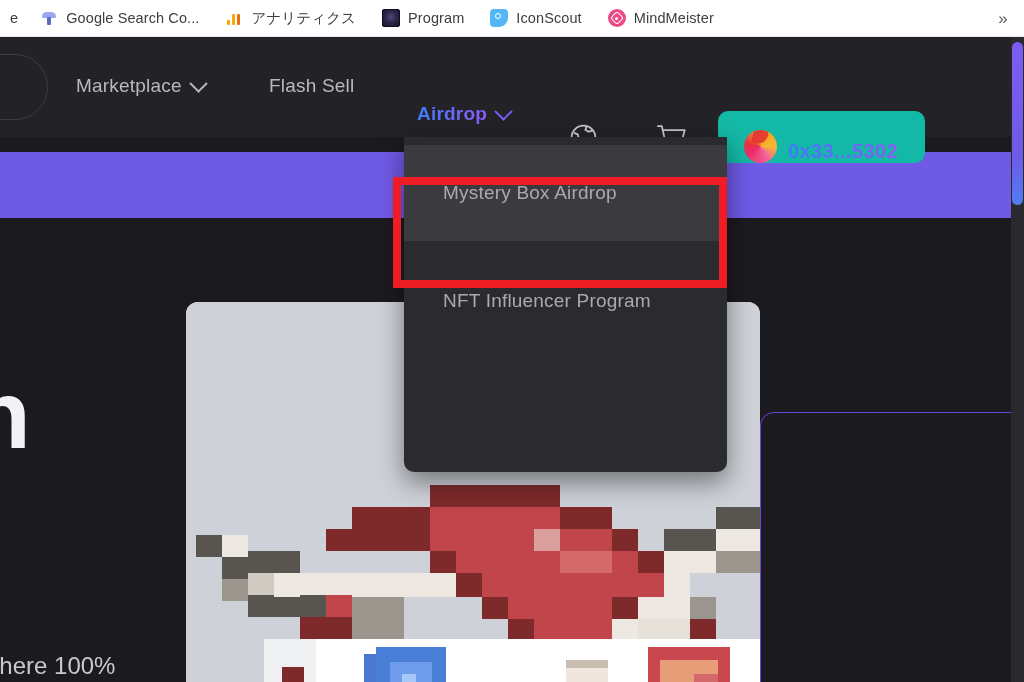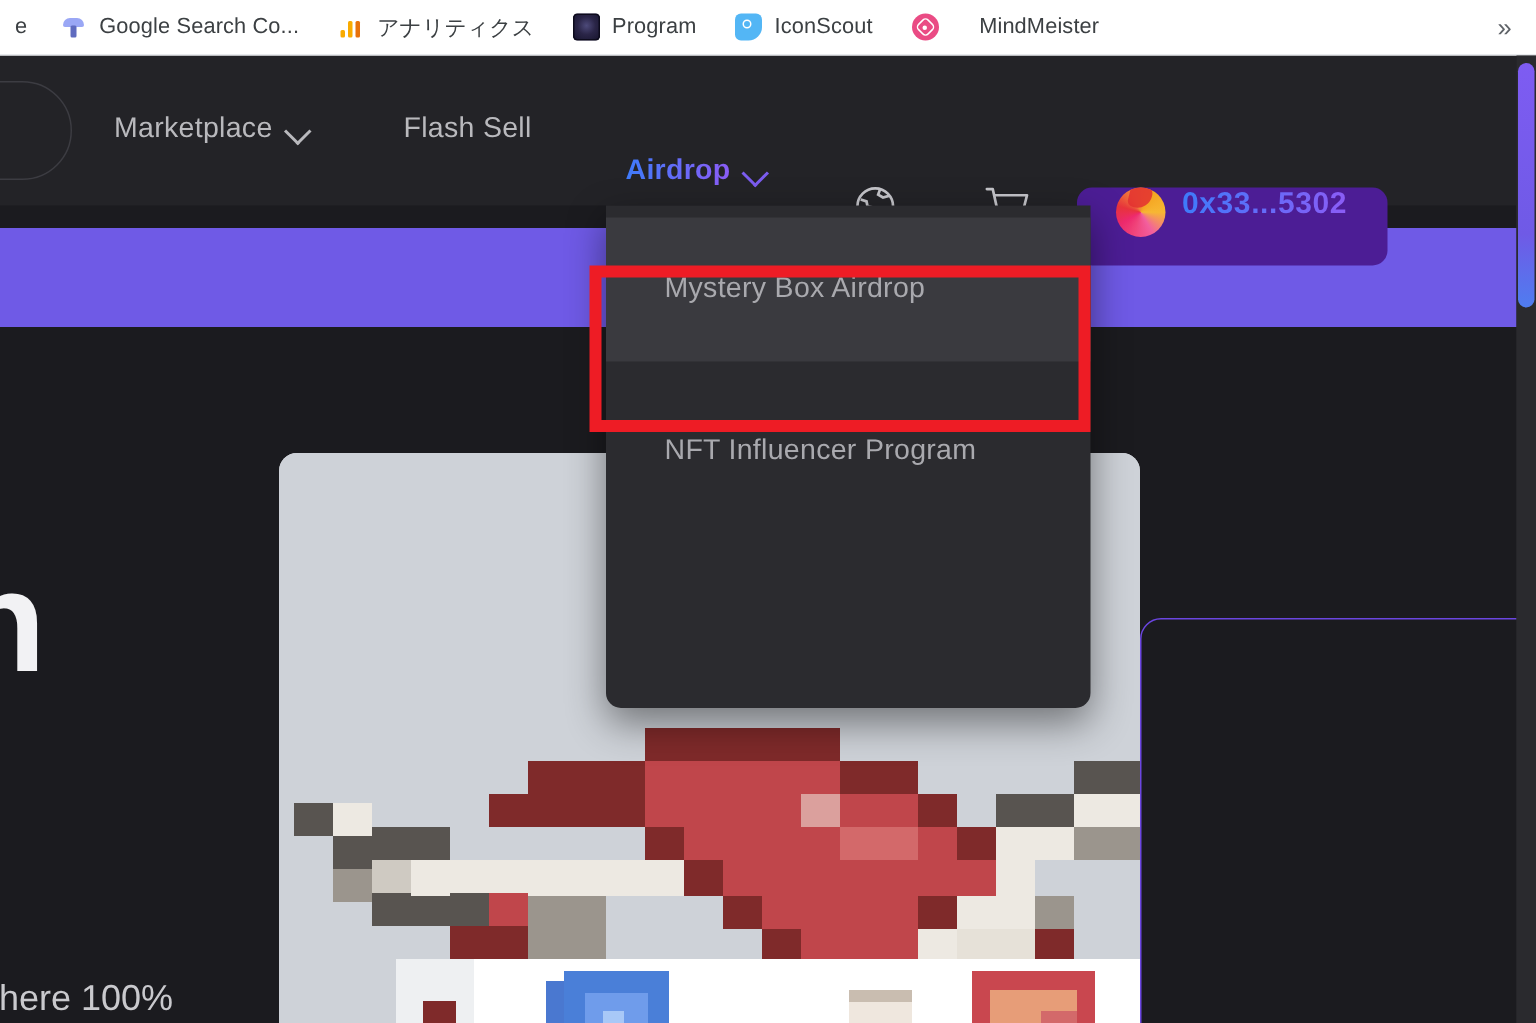--- a/index.html
+++ b/index.html
@@ -174,21 +174,21 @@
     top: 17px;
     width: 92px;
     height: 66px;
     border: 1.5px solid #3c3c42;
     border-radius: 33px;
     box-sizing: border-box;
     background: #232327;
   }
   .nav-item {
     display: flex;
-    align-items: flex-end;
+    align-items: center;
     font-size: 19px;
     color: #b9b9bd;
     cursor: pointer;
     letter-spacing: 0.2px;
   }
   #nav-marketplace { position: absolute; left: 76px; top: 38px; }
   #nav-flashsell   { position: absolute; left: 269px; top: 38px; }
   #nav-airdrop     { position: absolute; left: 417px; top: 38px; margin-top: 28px; }
   #nav-airdrop .nav-label {
     background: linear-gradient(90deg, #3e7bfa 0%, #8b5cf6 100%);
@@ -216,26 +216,26 @@
     cursor: pointer;
   }
   #nav-cart {
     position: absolute;
     left: 656px; top: 85px;
     width: 33px; height: 31px;
     cursor: pointer;
   }
   #wallet-pill {
     position: absolute;
-    left: 718px; top: 88px;
+    left: 718px; top: 74px;
     width: 207px; height: 52px;
-    background: #4c1d95;
+    background: #14b8a6;
     border-radius: 10px;
     display: flex;
-    align-items: flex-start;
+    align-items: flex-end;
     padding-left: 26px;
     box-sizing: border-box;
     cursor: pointer;
   }
   #wallet-avatar {
     width: 33px; height: 33px;
     border-radius: 50%;
     flex: 0 0 33px;
     background:
       conic-gradient(from 200deg,
@@ -449,21 +449,21 @@
   <div class="bm" style="margin-left:10px;">
     <span class="bm-ico ico-kawa"></span>
     <span class="bm-label">Program</span>
   </div>
 
   <div class="bm" style="margin-left:10px;">
     <span class="bm-ico ico-iconscout"></span>
     <span class="bm-label">IconScout</span>
   </div>
 
-  <div class="bm" style="margin-left:10px;gap:19px;">
+  <div class="bm" style="margin-left:10px;">
     <span class="bm-ico ico-mm"></span>
     <span class="bm-label">MindMeister</span>
   </div>
 
   <div id="bm-overflow">»</div>
 </div>
 
 <div id="site">
 
   <div id="hero-heading">n</div>

